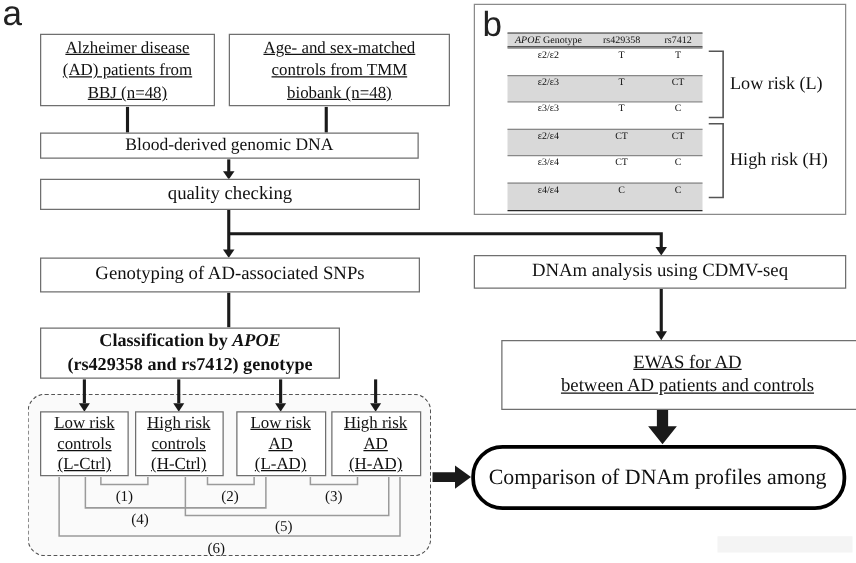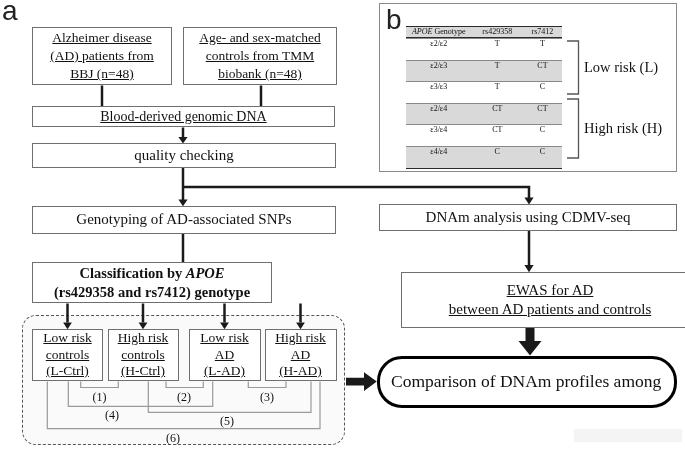--- a/index.html
+++ b/index.html
@@ -12,21 +12,21 @@
     font-size:28px;line-height:1;color:#222;
   }
   .box{
     position:absolute;box-sizing:border-box;background:#fff;
     border:1.2px solid #6f6f6f;
     display:flex;align-items:center;justify-content:center;
     text-align:center;z-index:3;
   }
   .prelines{white-space:pre-line;text-decoration:underline;}
   .f135{font-size:13.5px;line-height:18px;}
-  .f14{font-size:14px;line-height:19px;text-decoration:underline;}
+  .f14{font-size:14px;line-height:19px;}
   .f15{font-size:15px;line-height:19.5px;}
   .gbox{font-size:13.5px;line-height:16.5px;}
   .classification{font-weight:bold;font-size:14.5px;line-height:18.5px;}
   .comparison{
     border:3.5px solid #000;justify-content:flex-start;text-align:left;
     font-size:17.5px;line-height:23px;padding-left:11px;
   }
   .dashed-zone{
     position:absolute;left:21.5px;top:315px;width:323px;height:130px;
     border:1.6px dashed #555;border-radius:14px;background:#fafafa;
@@ -116,21 +116,21 @@
       <path d="M47.3,381.5 V428.7 H320 V381.5"></path>
     </g>
   </svg>
 
   <div class="box f135" style="left:32px;top:27px;width:140px;height:58px;">
     <div class="prelines">Alzheimer disease
 (AD) patients from
 BBJ (n=48)</div>
   </div>
 
-  <div class="box f135" style="left:183px;top:27px;width:154px;height:58px;">
+  <div class="box f135" style="left:183px;top:27px;width:177px;height:58px;">
     <div class="prelines">Age- and sex-matched
 controls from TMM
 biobank (n=48)</div>
   </div>
 
   <div class="box f14" style="left:32px;top:106px;width:303px;height:21px;">
     <div>Blood-derived genomic DNA</div>
   </div>
 
   <div class="box f15" style="left:32px;top:143px;width:304px;height:25px;">

